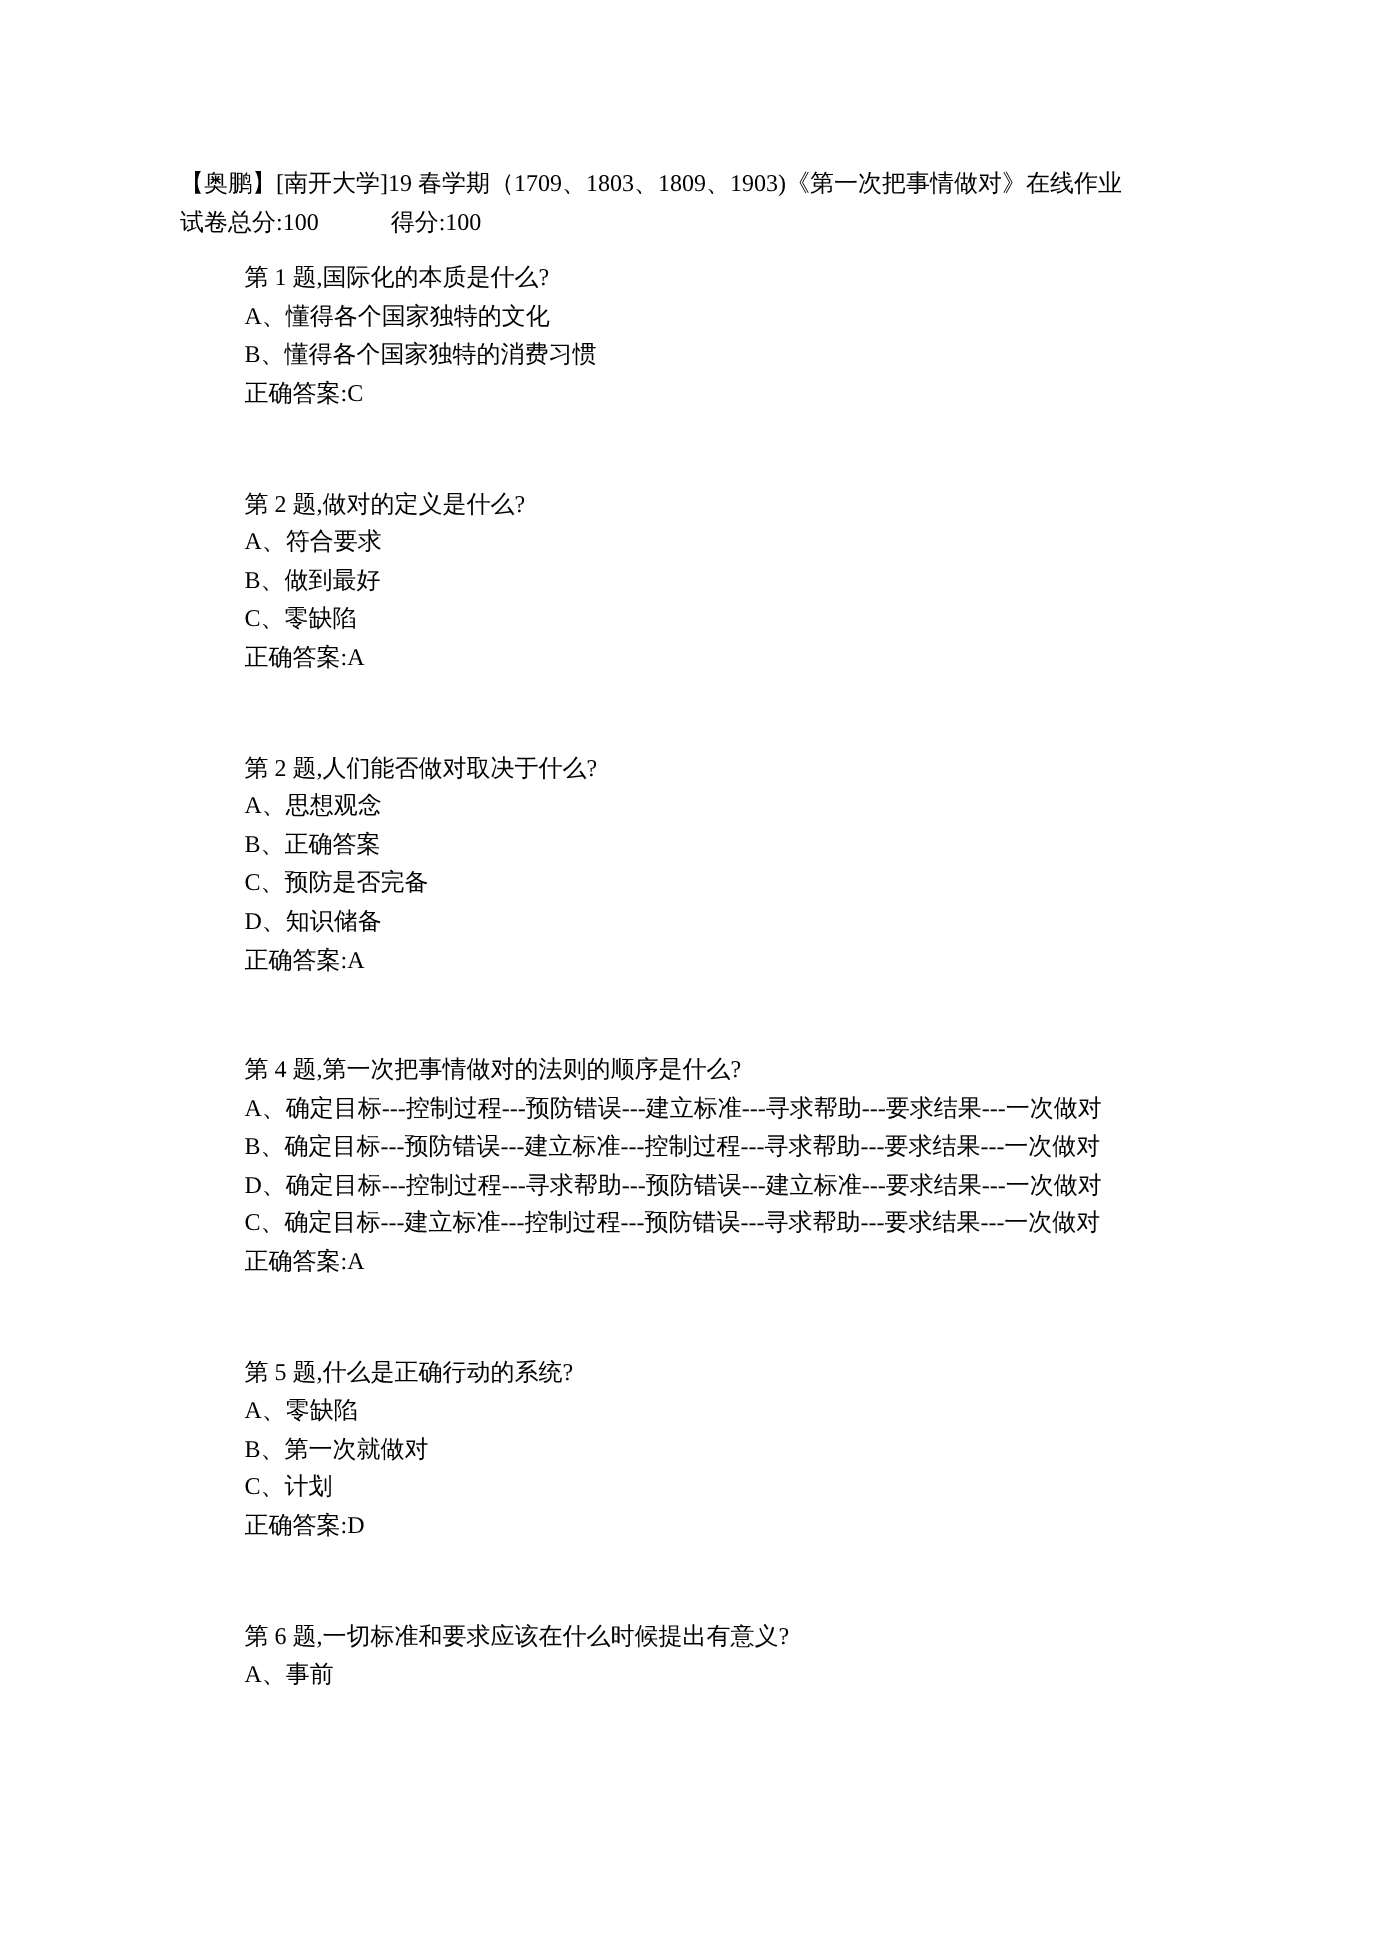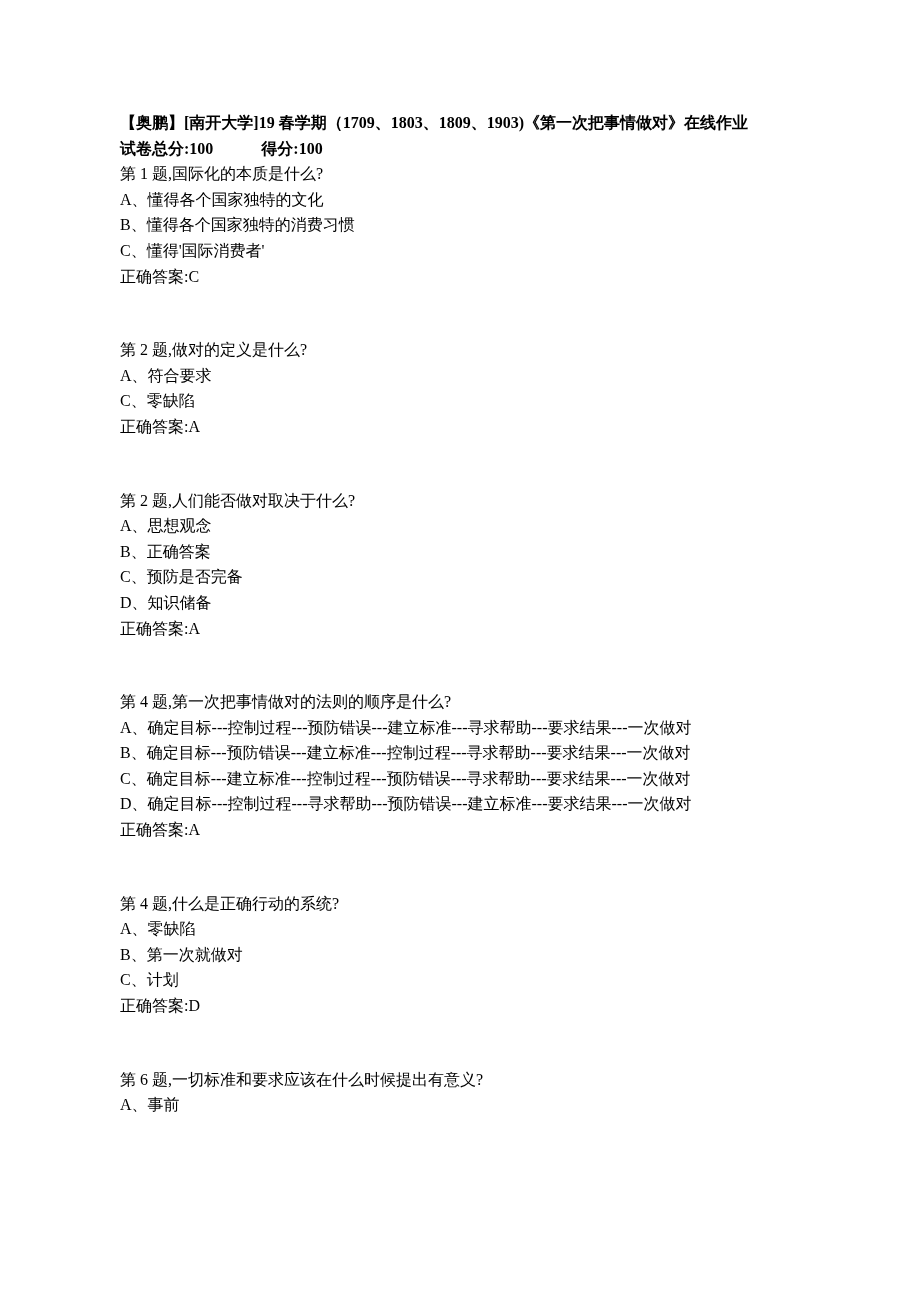--- a/index.html
+++ b/index.html
@@ -11,75 +11,75 @@
       margin: 0;
       padding: 110px 120px 60px 120px;
       width: 920px;
       box-sizing: border-box;
     }
     p {
       margin: 0;
     }
     .question-block {
       margin-bottom: 48px;
+      margin-left: 43px;
     }
     .header-block {
-      margin-bottom: 0;
-      font-weight: bold;
+      margin-bottom: 12px;
     }
     .score-line span.gap {
       display: inline-block;
       width: 48px;
     }
   </style>
 </head>
 <body>
 
 <div class="header-block">
   <p>【奥鹏】[南开大学]19 春学期（1709、1803、1809、1903)《第一次把事情做对》在线作业</p>
   <p class="score-line">
     <span>试卷总分:100</span><span class="gap"></span><span>得分:100</span>
   </p>
 </div>
 
 <div class="question-block">
   <p>第 1 题,国际化的本质是什么?</p>
   <p>A、懂得各个国家独特的文化</p>
   <p>B、懂得各个国家独特的消费习惯</p>
-  <p>C、懂得'国际消费者'</p>
   <p>正确答案:C</p>
 </div>
 
 <div class="question-block">
   <p>第 2 题,做对的定义是什么?</p>
   <p>A、符合要求</p>
+  <p>B、做到最好</p>
   <p>C、零缺陷</p>
   <p>正确答案:A</p>
 </div>
 
 <div class="question-block">
   <p>第 2 题,人们能否做对取决于什么?</p>
   <p>A、思想观念</p>
   <p>B、正确答案</p>
   <p>C、预防是否完备</p>
   <p>D、知识储备</p>
   <p>正确答案:A</p>
 </div>
 
 <div class="question-block">
   <p>第 4 题,第一次把事情做对的法则的顺序是什么?</p>
   <p>A、确定目标---控制过程---预防错误---建立标准---寻求帮助---要求结果---一次做对</p>
   <p>B、确定目标---预防错误---建立标准---控制过程---寻求帮助---要求结果---一次做对</p>
+  <p>D、确定目标---控制过程---寻求帮助---预防错误---建立标准---要求结果---一次做对</p>
   <p>C、确定目标---建立标准---控制过程---预防错误---寻求帮助---要求结果---一次做对</p>
-  <p>D、确定目标---控制过程---寻求帮助---预防错误---建立标准---要求结果---一次做对</p>
   <p>正确答案:A</p>
 </div>
 
 <div class="question-block">
-  <p>第 4 题,什么是正确行动的系统?</p>
+  <p>第 5 题,什么是正确行动的系统?</p>
   <p>A、零缺陷</p>
   <p>B、第一次就做对</p>
   <p>C、计划</p>
   <p>正确答案:D</p>
 </div>
 
 <div class="question-block">
   <p>第 6 题,一切标准和要求应该在什么时候提出有意义?</p>
   <p>A、事前</p>
 </div>

